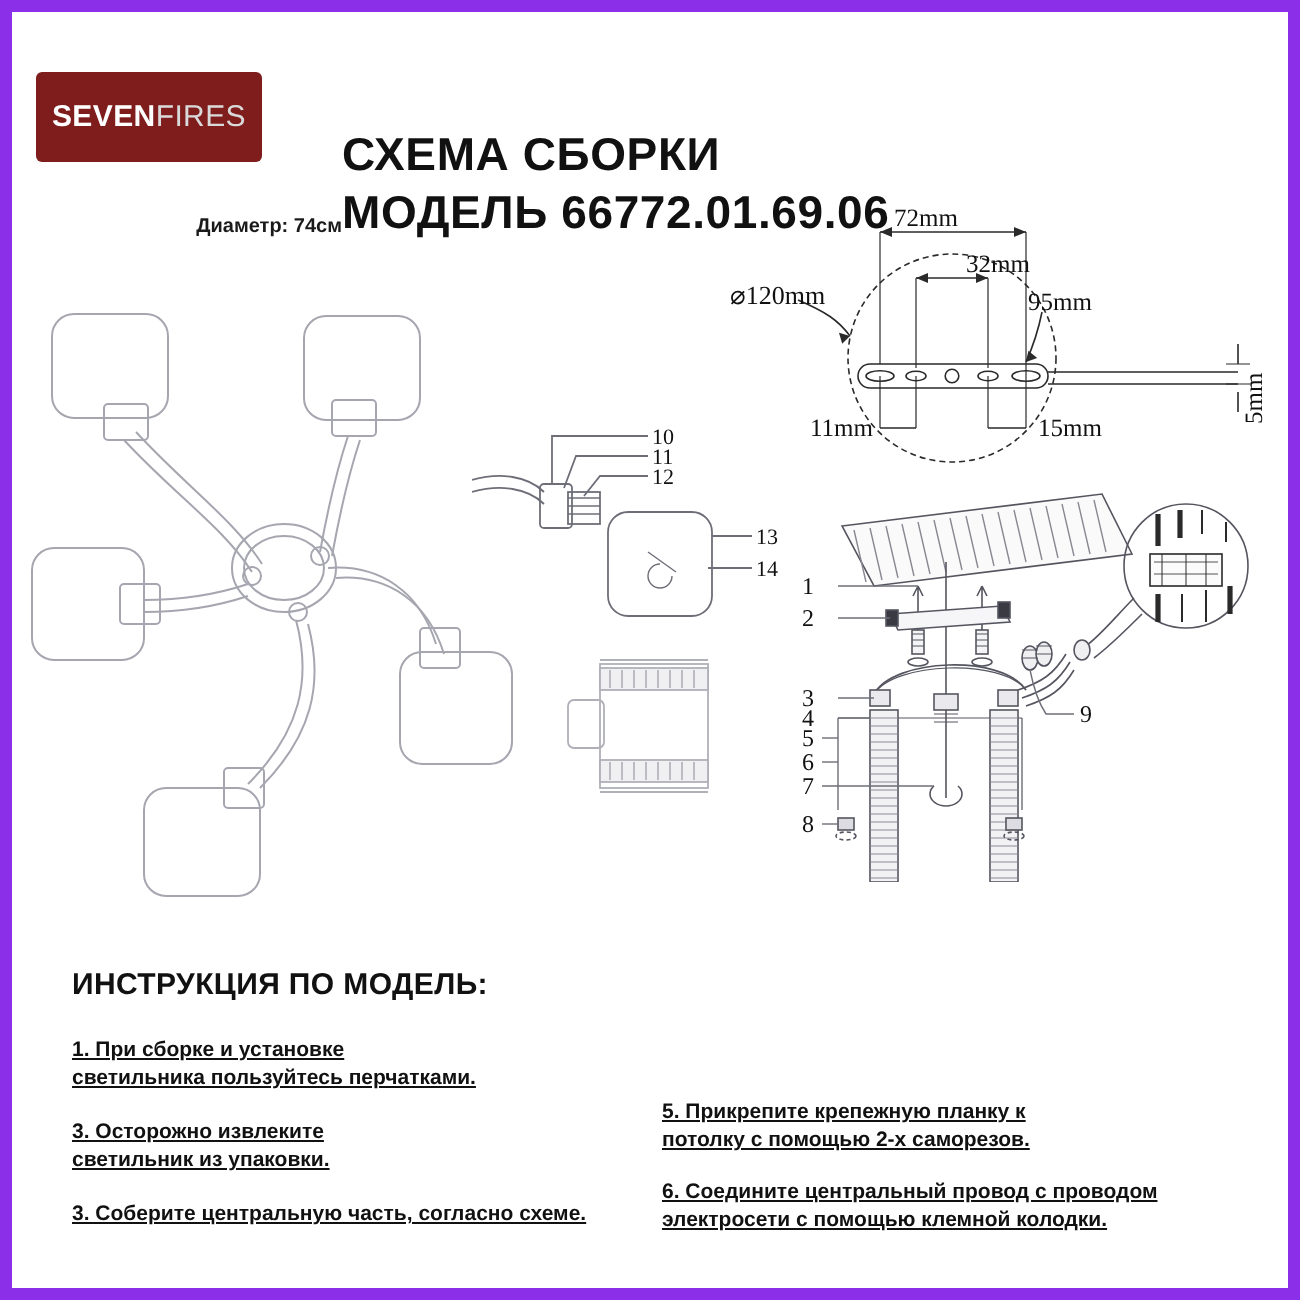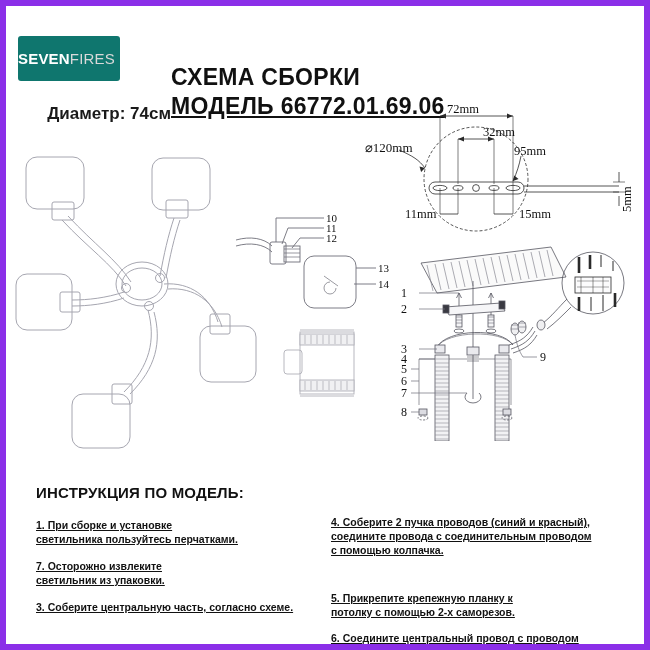--- a/index.html
+++ b/index.html
@@ -19,44 +19,44 @@
   }
   #inner{
     position:absolute;
     left:0;top:0;right:0;bottom:0;
     background:#ffffff;
   }
 
   
   #logo{
     position:absolute;left:12px;top:30px;
-    width:102px;height:45px;
-    background:#0f766e;
+    width:113px;height:45px;
+    background:#7f1d1d;
     border-radius:3px;
-    display:flex;align-items:center;justify-content:flex-start;
+    display:flex;align-items:center;justify-content:center;
     letter-spacing:.2px;
   }
   #logo .l1{color:#ffffff;font-weight:bold;font-size:15px;}
   #logo .l2{color:#d9d9d9;font-weight:normal;font-size:15px;}
 
   #title{
     position:absolute;left:165px;top:31px;
     color:#111111;
     font-size:23px;line-height:29px;
     font-weight:bold;
     letter-spacing:.3px;
     margin-top:26px;
   }
-  #title .t2{display:block;text-decoration:underline;}
+  #title .t2{display:block;}
 
   #specs{
     position:absolute;left:27px;top:100px;
     width:138px;
     text-align:right;
-    font-size:17px;line-height:16px;
+    font-size:10px;line-height:16px;
     color:#1a1a1a;
     font-weight:bold;
   }
 
   
   #instr-title{
     position:absolute;left:30px;top:478px;
     font-size:15px;font-weight:bold;color:#111;
     letter-spacing:.2px;
   }
@@ -333,29 +333,26 @@
       <text x="10" y="175">8</text>
       <text x="149" y="120">9</text>
     </g>
   </svg>
 
   <div id="instr-title">ИНСТРУКЦИЯ ПО МОДЕЛЬ:</div>
 
   <div class="instr-col" id="instr-left">
     <div class="instr-item" style="white-space: pre-line;">1. При сборке и установке
 светильника пользуйтесь перчатками.</div>
-    <div class="instr-item" style="white-space: pre-line;">7. Осторожно извлеките
+    <div class="instr-item" style="white-space: pre-line;">3. Осторожно извлеките
 светильник из упаковки.</div>
     <div class="instr-item" style="white-space: pre-line;">3. Соберите центральную часть, согласно схеме.</div>
   </div>
 
   <div class="instr-col" id="instr-right">
-    <div class="instr-item" style="white-space: pre-line;">4. Соберите 2 пучка проводов (синий и красный),
-соедините провода с соединительным проводом
-с помощью колпачка.</div>
     <div class="instr-item" style="white-space: pre-line; margin-top: 34px;">5. Прикрепите крепежную планку к
 потолку с помощью 2-х саморезов.</div>
     <div class="instr-item" style="white-space: pre-line;">6. Соедините центральный провод с проводом
 электросети с помощью клемной колодки.</div>
   </div>
 
 </div>
 </div>
 
 </body></html>

